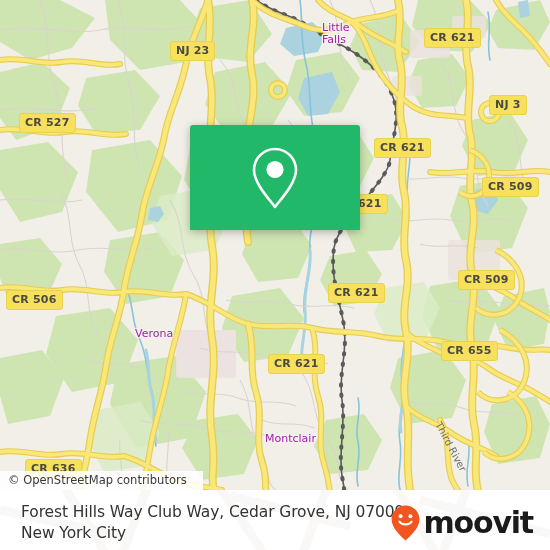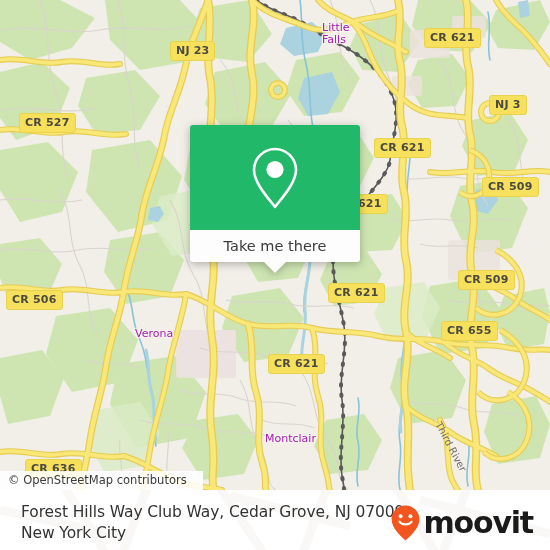--- a/index.html
+++ b/index.html
@@ -421,21 +421,21 @@
     <div id="shields">
         <div class="shield" style="left: 170px; top: 41px;">NJ 23</div>
         <div class="shield" style="left: 424px; top: 28px;">CR 621</div>
         <div class="shield" style="left: 19px; top: 113px;">CR 527</div>
         <div class="shield" style="left: 489px; top: 95px;">NJ 3</div>
         <div class="shield" style="left: 374px; top: 138px;">CR 621</div>
         <div class="shield" style="left: 482px; top: 177px;">CR 509</div>
         <div class="shield" style="left: 352px; top: 194px;">621</div>
         <div class="shield" style="left: 458px; top: 270px;">CR 509</div>
         <div class="shield" style="left: 328px; top: 283px;">CR 621</div>
-        <div class="shield" style="left: 441px; top: 321px;">CR 655</div>
+        <div class="shield" style="left: 441px; top: 341px;">CR 655</div>
         <div class="shield" style="left: 268px; top: 354px;">CR 621</div>
         <div class="shield" style="left: 6px; top: 290px;">CR 506</div>
         <div class="shield" style="left: 25px; top: 459px;">CR 636</div>
       </div>
 
     <div id="places">
         <div class="place-label" style="left: 322px; top: 22px;">Little
 Falls</div>
         <div class="place-label" style="left: 135px; top: 328px;">Verona</div>
         <div class="place-label" style="left: 237px; top: 433px; padding-left: 28px;">Montclair</div>
@@ -444,24 +444,20 @@
     <div id="waters">
         <div class="water-label" style="left: 443px; top: 420px; transform: rotate(62deg); transform-origin: left top;">Third River</div>
       </div>
 
     <div id="popup">
       <div id="popup-head">
         <svg width="56" height="66" viewBox="0 0 56 66">
           <path d="M28 4 C39.6 4 49 13.4 49 25 C49 38 34 54 28 62 C22 54 7 38 7 25 C7 13.4 16.4 4 28 4 Z" fill="none" stroke="#ffffff" stroke-width="2.6" stroke-linejoin="round"></path>
           <circle cx="28" cy="24.5" r="8.6" fill="#ffffff"></circle>
         </svg>
-      </div>
-      <div id="popup-foot">
-        <span id="popup-foot-label">Take me there</span>
-        <span id="popup-arrow"></span>
       </div>
     </div>
 
     <div id="attribution" style="width: auto; display: inline-flex;">
       <span id="attribution-text">© OpenStreetMap contributors</span>
     </div>
   </div>
 
   <div id="footer">
 

